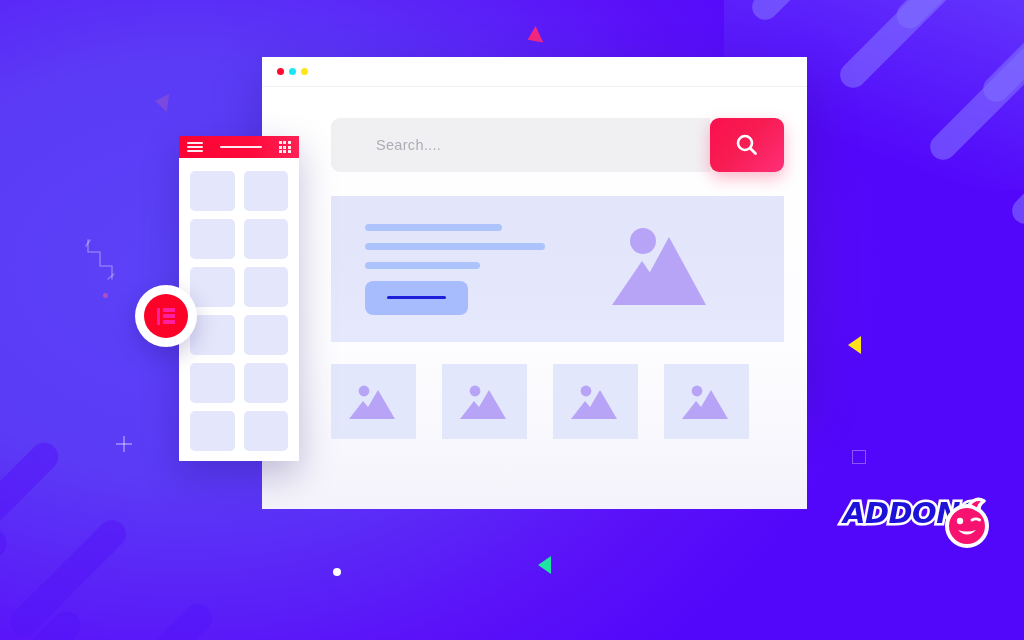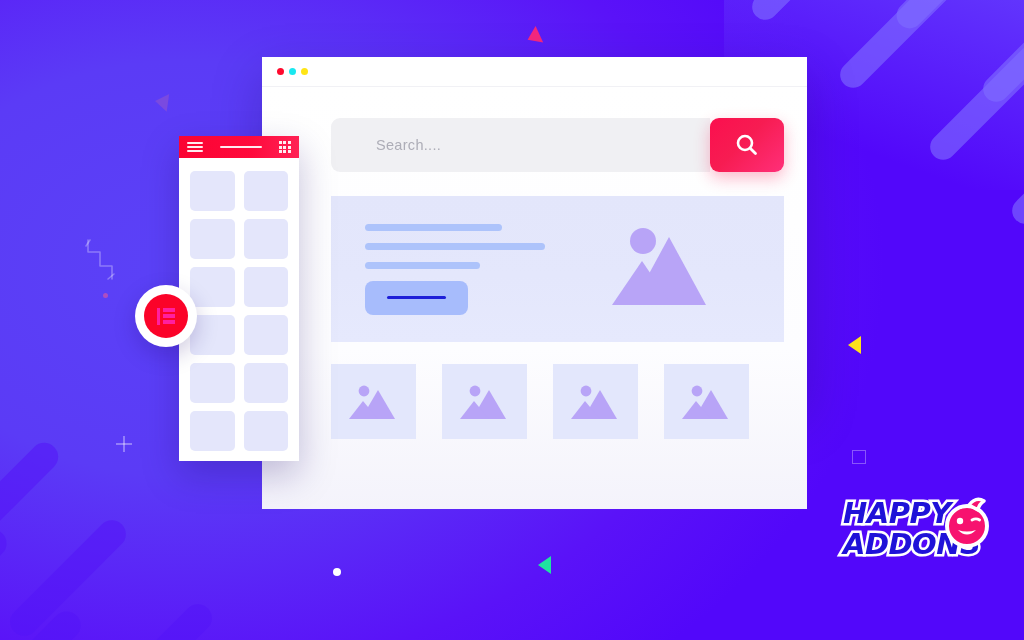--- a/index.html
+++ b/index.html
@@ -377,21 +377,20 @@
             <i></i>
             <i></i>
             <i></i>
           </span>
       </span>
     </div>
   </div>
 
   <div id="ha-logo">
     <div id="ha-logo-text">
-      <span>HAPPY</span>
       <span>ADDONS</span>
     </div>
     <svg id="ha-face" viewBox="0 0 56 56">
       <g>
         <path d="M8 30 a20 20 0 1 1 40 0 a20 20 0 1 1 -40 0 Z" fill="#f7126f" stroke="#ffffff" stroke-width="4"></path>
         <path d="M30 9 q7 -9 15 -4 q-5 3 -6 9 Z" fill="#f7126f" stroke="#ffffff" stroke-width="3.4" stroke-linejoin="round"></path>
         <circle cx="21" cy="25" r="3.2" fill="#ffffff"></circle>
         <path d="M33 24 q4 -2.4 7.6 0" fill="none" stroke="#ffffff" stroke-width="2.8" stroke-linecap="round"></path>
         <path d="M19 34 q9 9 18 0 q-9 3 -18 0 Z" fill="#ffffff"></path>
       </g>

